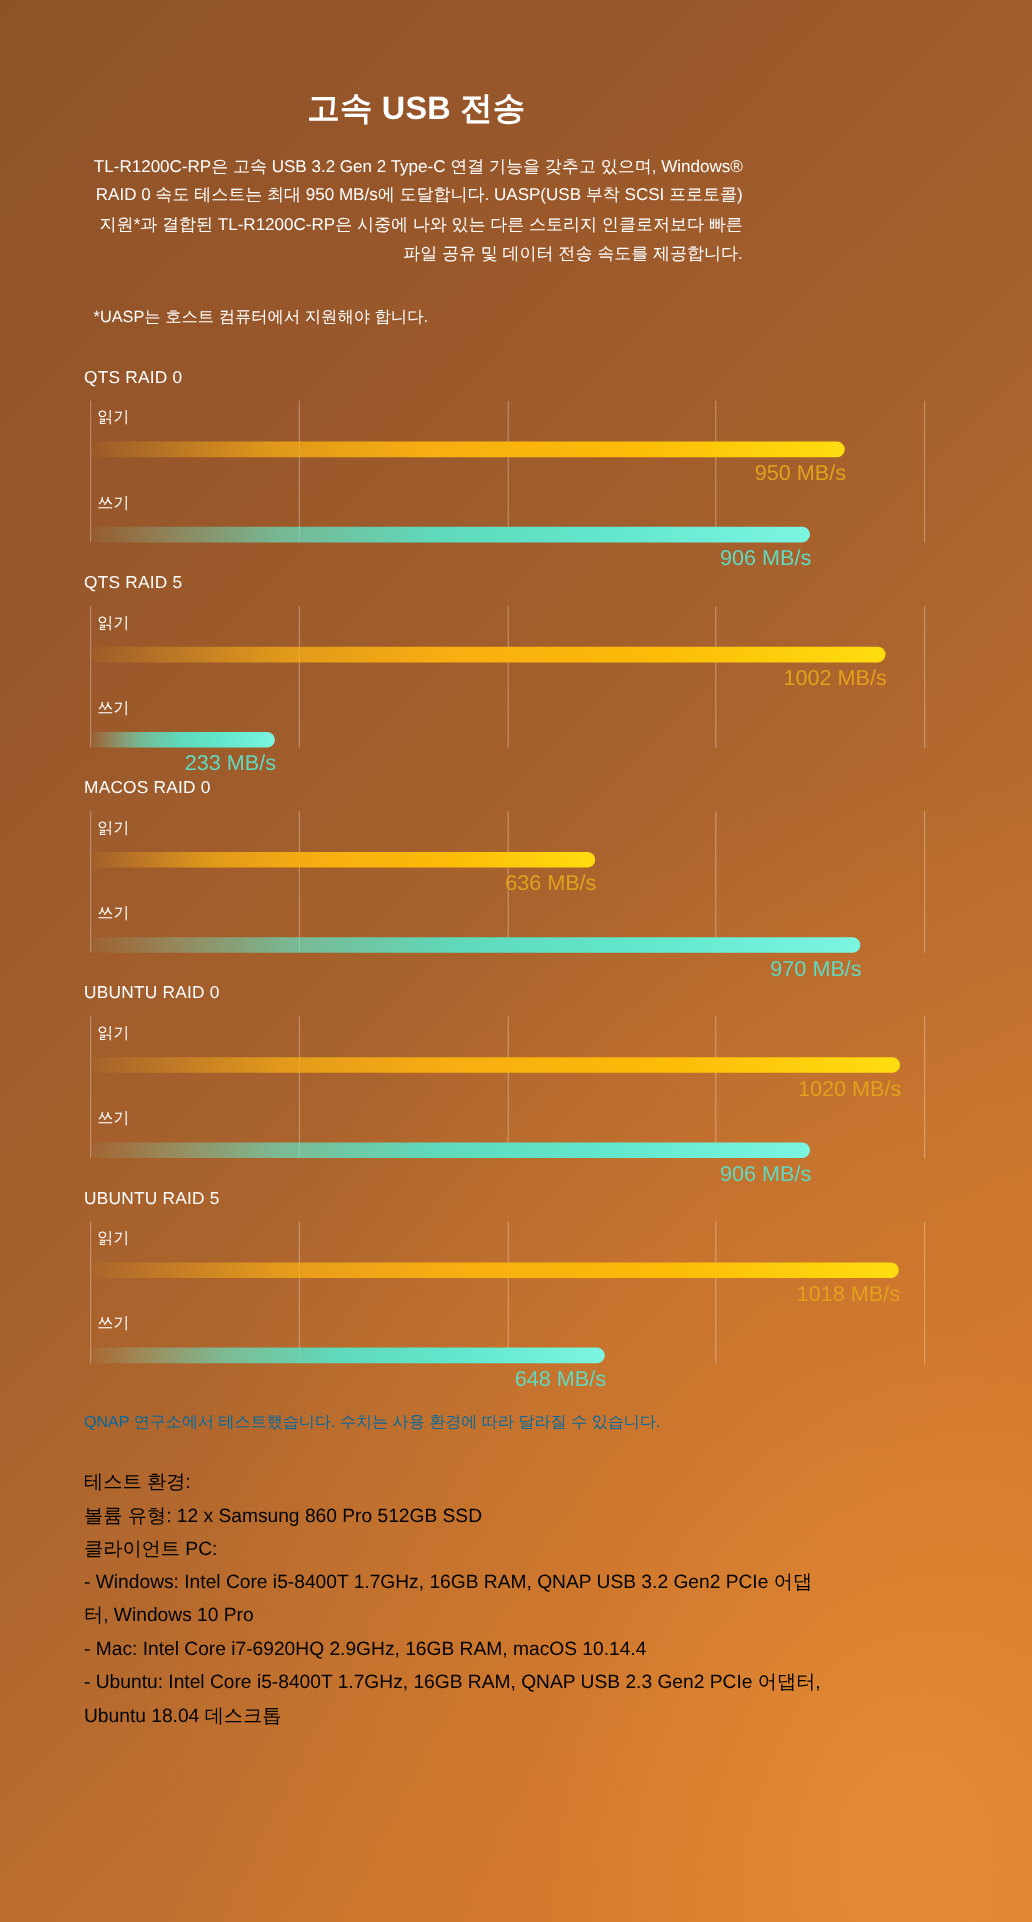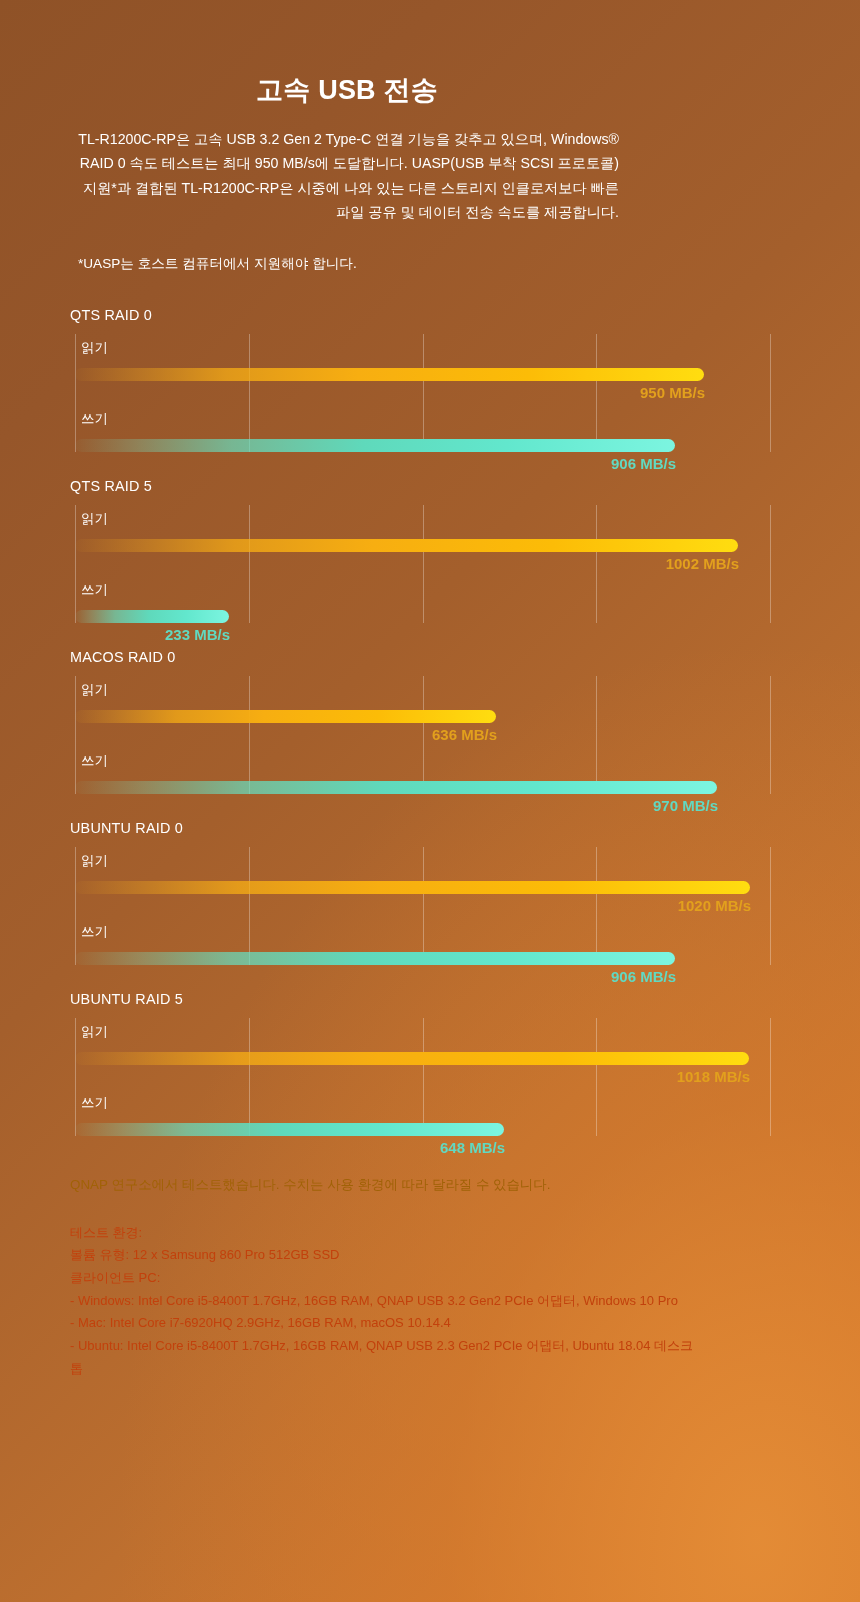--- a/index.html
+++ b/index.html
@@ -128,41 +128,40 @@
         rgba(120,232,200,0.30) 11%,
         rgba(100,230,200,0.66) 26%,
         #5fd9bb 48%,
         #62e7cd 72%,
         #7cf5e0 100%);
   }
 
   .bar-value {
     position: absolute;
     top: 51px;
-    font-size: 15px;
+    font-size: 18px;
     white-space: nowrap;
     transform: translateX(-100%);
     line-height: 1.1;
-    font-weight: bold;
   }
   .bar-value.read  { color: #e2a01d; }
   .bar-value.write { color: #61d9c1; }
 
   
   .footnote {
     margin: 38px 0 0 70px;
     font-size: 13.4px;
-    color: #a16207;
+    color: #0369a1;
     line-height: 1.6;
   }
 
   .specs {
     margin: 26px 0 0 70px;
-    font-size: 13px;
-    color: #c2410c;
+    font-size: 16px;
+    color: #000000;
     line-height: 1.74;
   }
   .specs .sl { display: block; }
 </style>
 </head>
 <body>
 
 <div class="page">
 
   <h1 class="hero-title">고속 USB 전송</h1>

